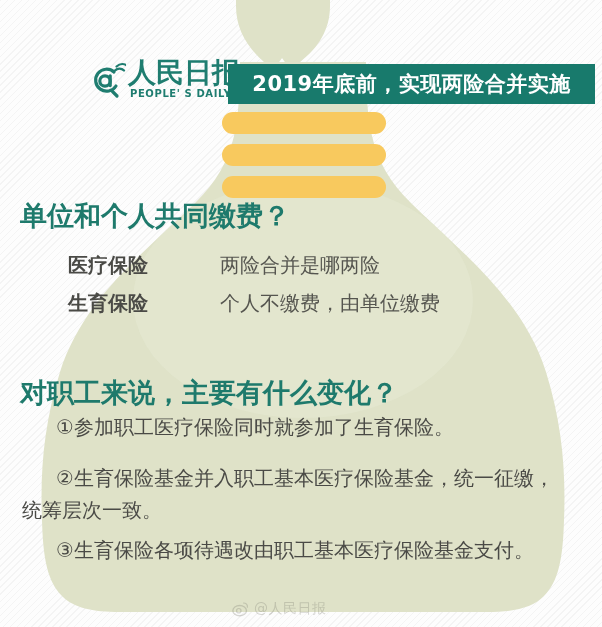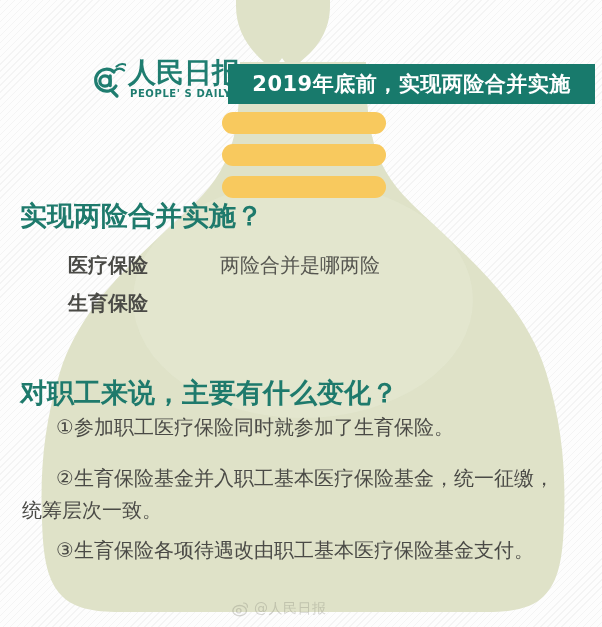--- a/index.html
+++ b/index.html
@@ -237,29 +237,30 @@
       <span class="logo-en">PEOPLE' S DAILY</span>
     </div>
 
     <div class="banner">
       <span class="banner-text">2019年底前，实现两险合并实施</span>
     </div>
   </div>
 
   <div class="content">
 
-    <div class="h-section h1">实现两险合并实施？</div>
+    <div class="h-section h1">单位和个人共同缴费？</div>
 
     <div class="pair-row pair-1">
       <span class="pair-label">医疗保险</span>
       <span class="pair-value">两险合并是哪两险</span>
     </div>
 
     <div class="pair-row pair-2">
       <span class="pair-label">生育保险</span>
+      <span class="pair-value">个人不缴费，由单位缴费</span>
     </div>
 
     <div class="h-section h2">对职工来说，主要有什么变化？</div>
 
     <div class="para p1">①参加职工医疗保险同时就参加了生育保险。</div>
     <div class="para p2">②生育保险基金并入职工基本医疗保险基金，统一征缴，统筹层次一致。</div>
     <div class="para p3">③生育保险各项待遇改由职工基本医疗保险基金支付。</div>
   </div>
 
   <div class="watermark">

